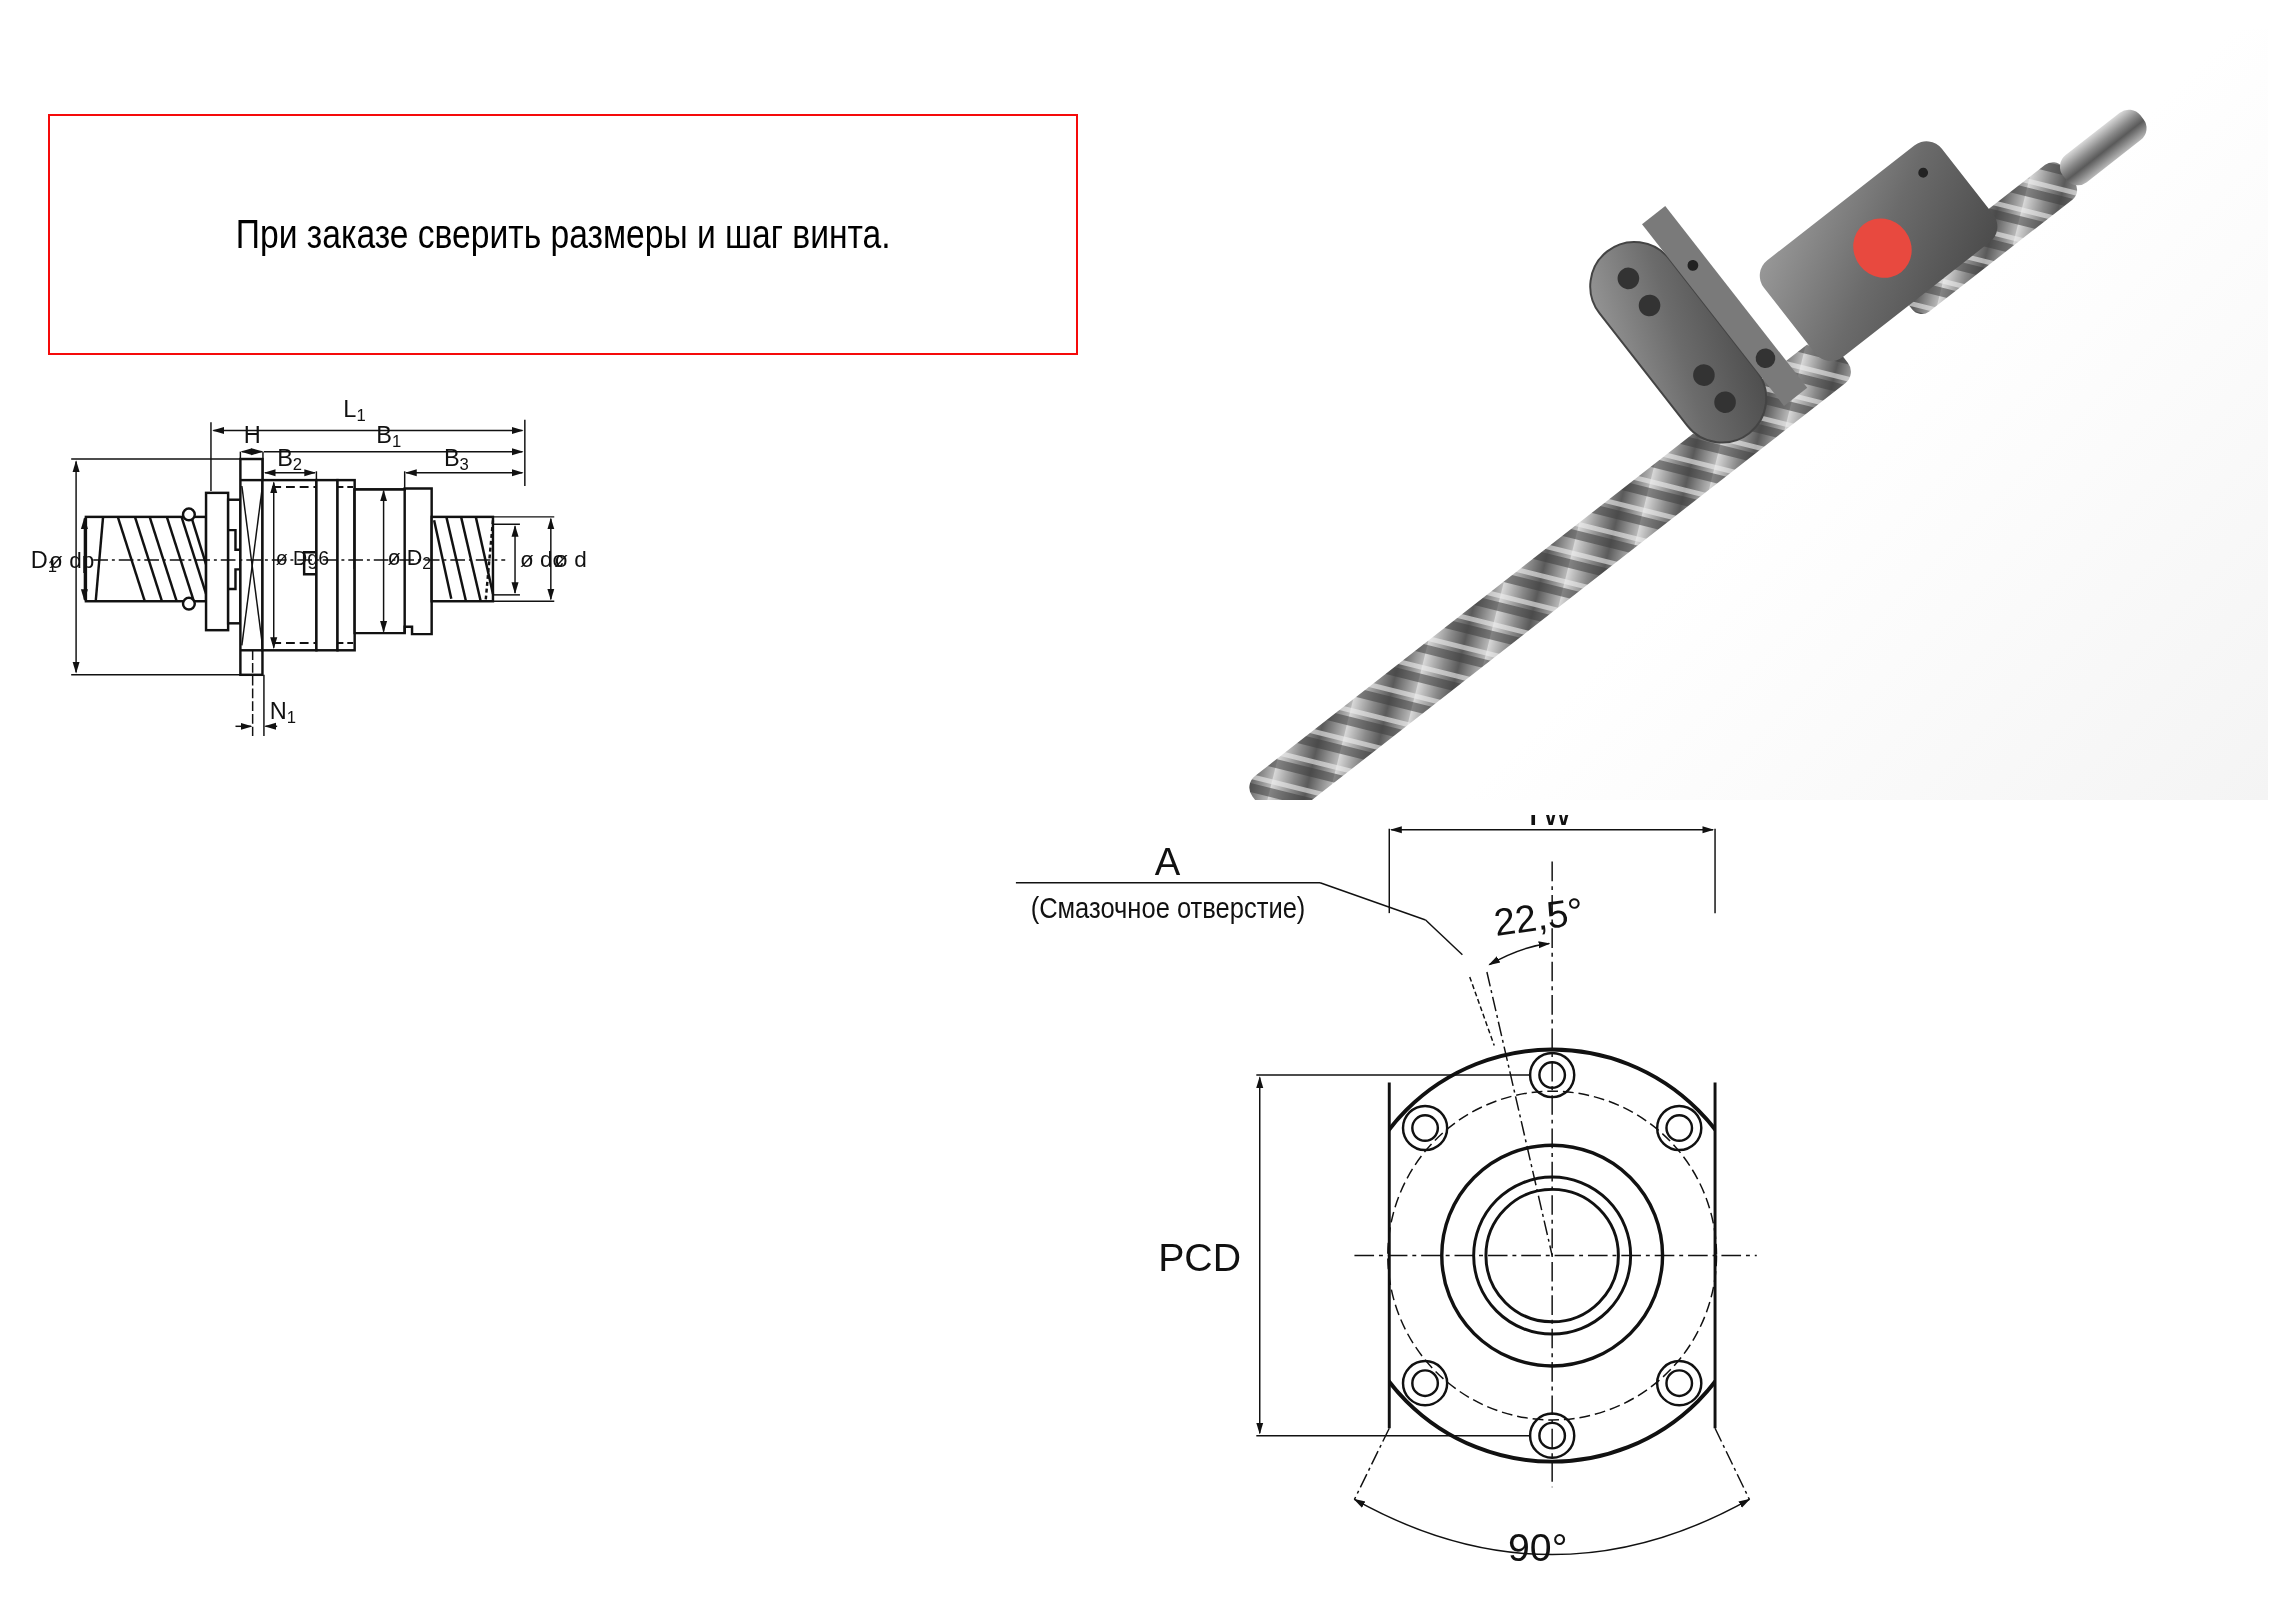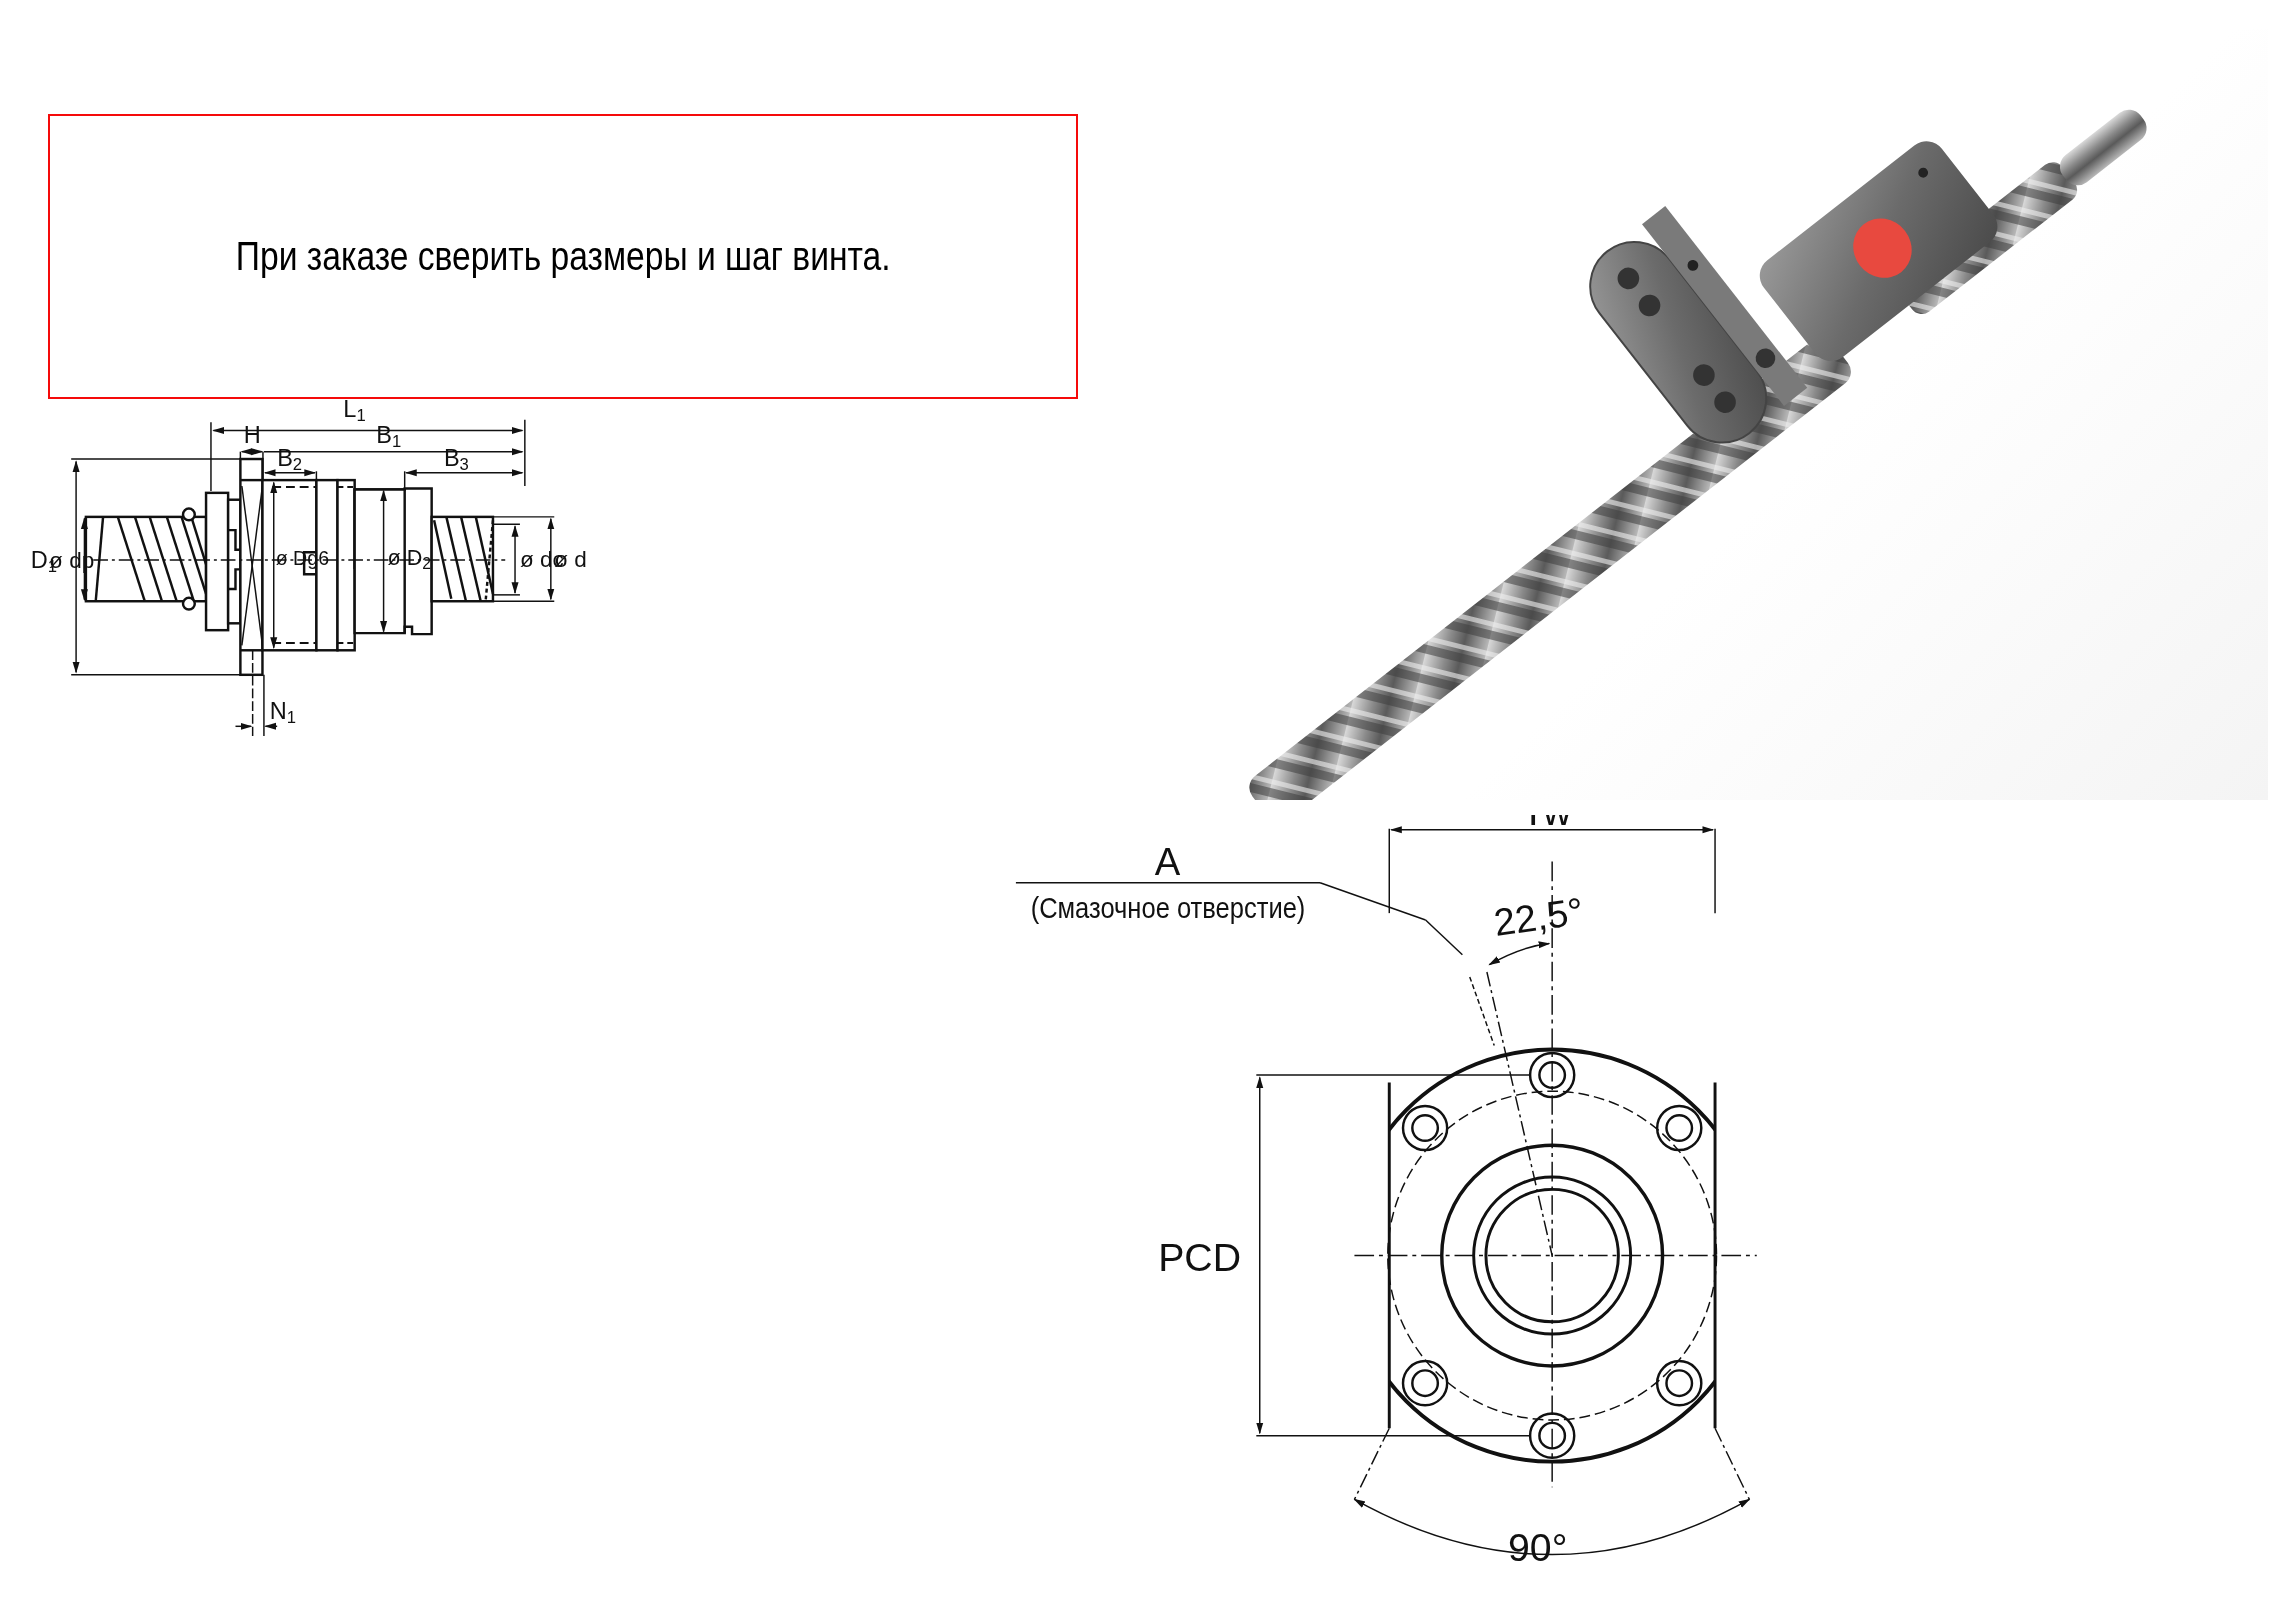--- a/index.html
+++ b/index.html
@@ -1,17 +1,17 @@
 <!DOCTYPE html>
 <html style="font-size:7.9px"><head>
 <meta charset="utf-8">
 <style>
   html,body{margin:0;padding:0;background:#ffffff;}
   body{width:2295px;height:1623px;position:relative;overflow:hidden;font-family:"Liberation Sans",sans-serif;}
-  .notice-box{position:absolute;left:48px;top:114px;width:1030px;height:285px;border:2.5px solid #f50a0a;box-sizing:border-box;background:#fff;display:flex;align-items:center;justify-content:center;}
+  .notice-box{position:absolute;left:48px;top:114px;width:1030px;height:241px;border:2.5px solid #f50a0a;box-sizing:border-box;background:#fff;display:flex;align-items:center;justify-content:center;}
   .notice-text{font-family:"Liberation Sans",sans-serif;font-size:41px;color:#000;letter-spacing:0px;transform:scaleX(0.82);white-space:nowrap;}
   .drawing{position:absolute;}
   .photo{position:absolute;left:1247px;top:29.4px;width:1021px;height:771px;overflow:hidden;background:linear-gradient(135deg,#ffffff 0%,#ffffff 55%,#f4f4f4 100%);}
   svg text{font-family:"Liberation Sans",sans-serif;}
 </style>
 </head>
 <body>
 
 <div class="notice-box">
   <span class="notice-text">При заказе сверить размеры и шаг винта.</span>

